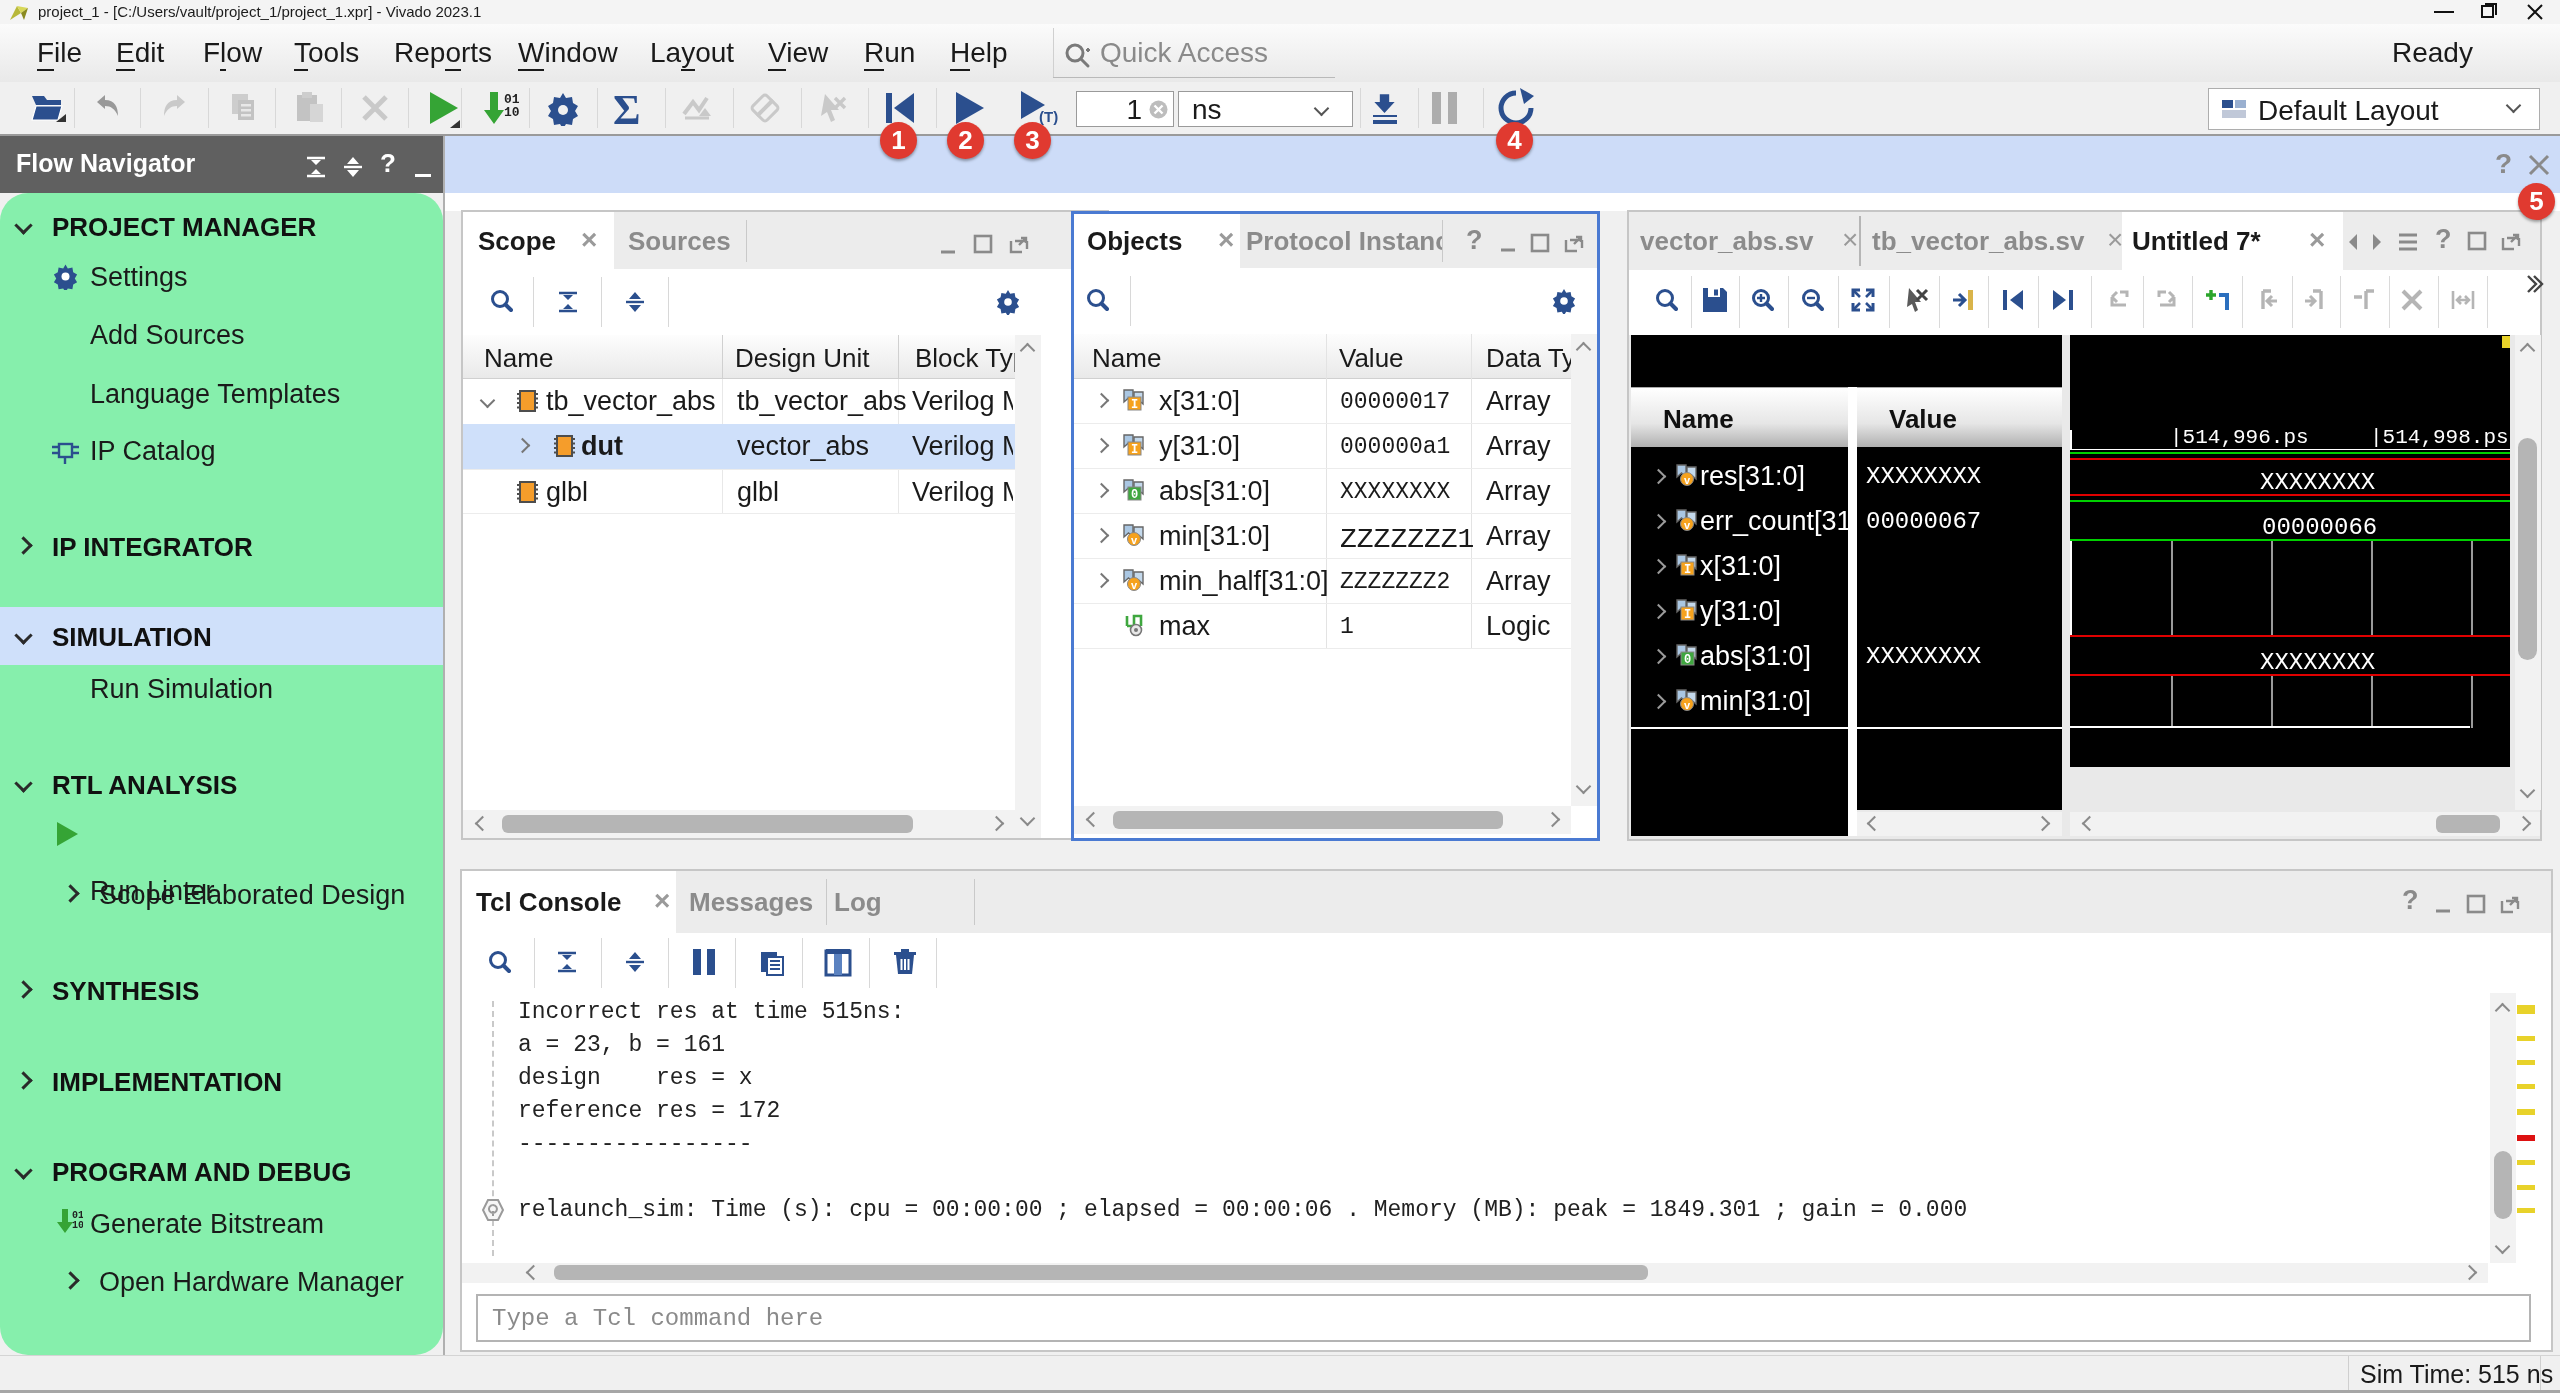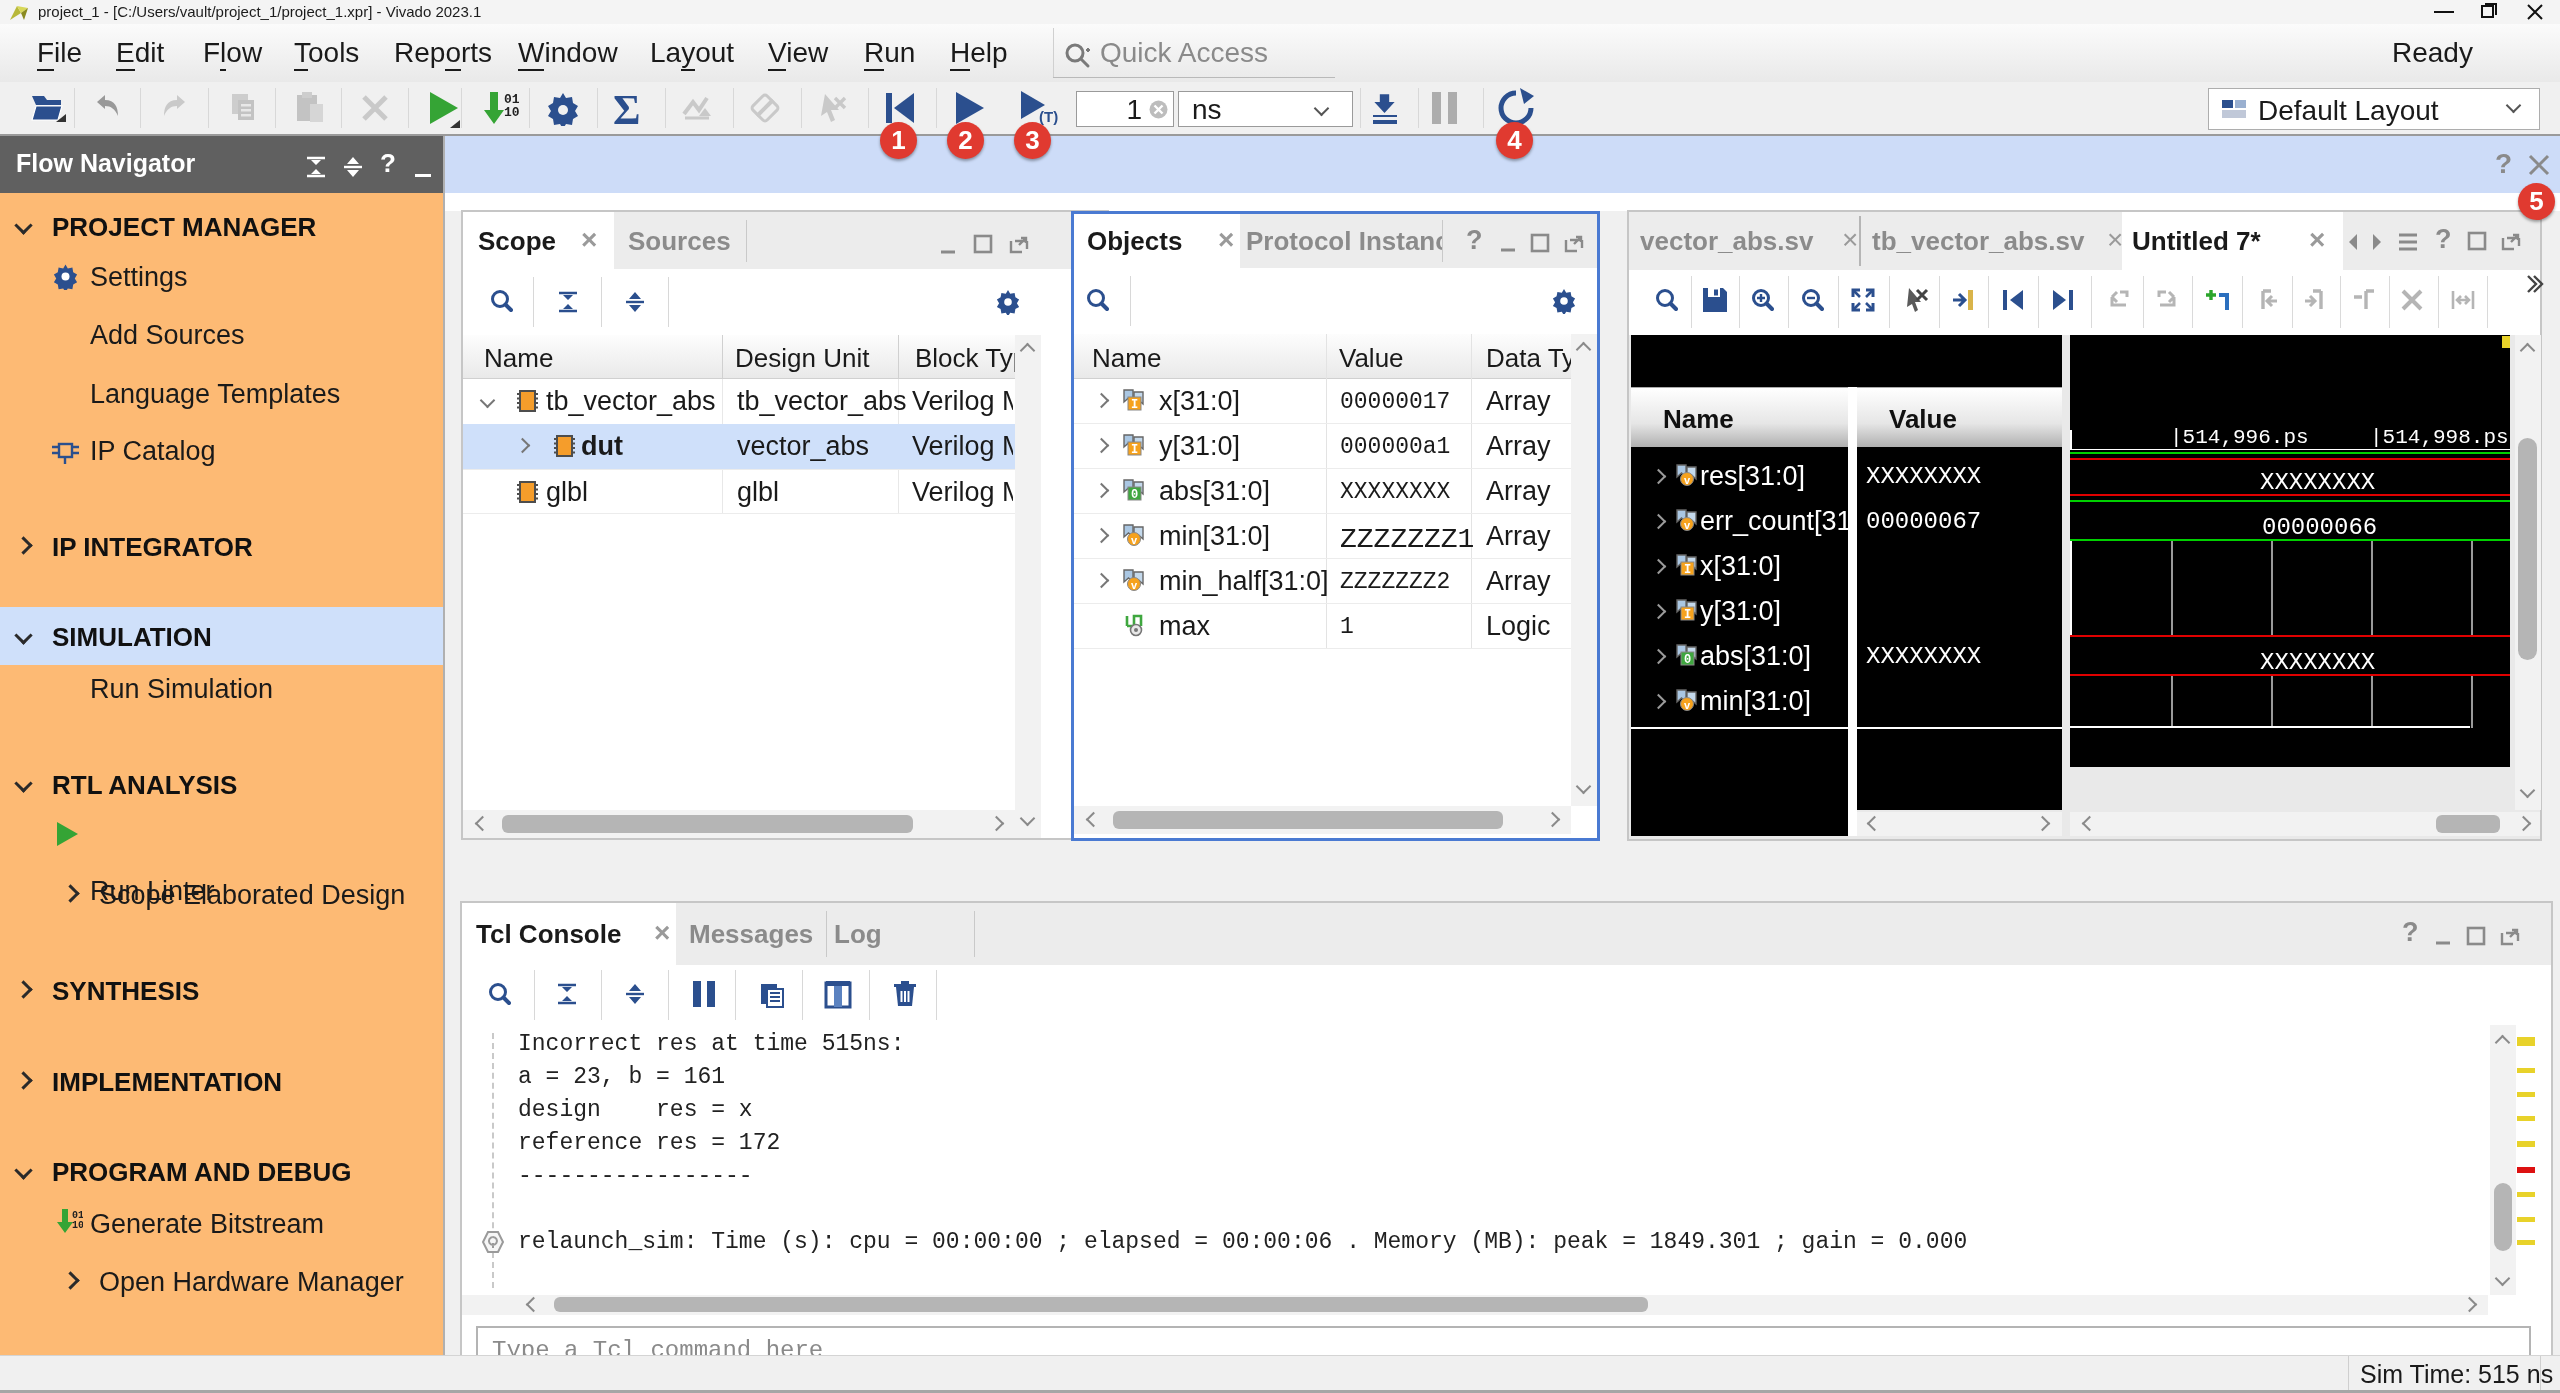--- a/index.html
+++ b/index.html
@@ -16,21 +16,21 @@
 .mitem { position:absolute; top:13px; }
 .mitem u { text-decoration:none; border-bottom:2px solid #1a1a1a; padding-bottom:1px; }
 
 #toolbar { left:0; top:82px; width:2560px; height:54px; background:#f0f0f0; border-bottom:2px solid #9a9a9a; }
 .tsep { position:absolute; top:6px; width:1px; height:40px; background:#d8d8d8; }
 
 #fnheader { left:0; top:136px; width:445px; height:57px; background:#606060; color:#fff; }
 #simheader { left:445px; top:136px; width:2115px; height:57px; background:#cddcf8; font-size:25px; }
 #whitestrip { left:445px; top:193px; width:2115px; height:18px; background:#ffffff; }
 
-#flownav { left:0; top:193px; width:443px; height:1162px; background:#fdba74; font-size:27px; }
+#flownav { left:0; top:193px; width:443px; height:1162px; background:#86efac; font-size:27px;border-radius:28px; }
 #flownav .sect { font-weight:bold; font-size:26px; color:#111; position:absolute; left:52px; }
 #flownav .item { position:absolute; left:90px; }
 #flownav .chev { border-color:#2a2a2a; width:13px; height:13px; border-width:0 3px 3px 0; }
 .fnsel { position:absolute; left:0; width:443px; height:58px; background:#cfe0fa; }
 
 .chev { position:absolute; width:11px; height:11px; border-style:solid; border-color:#777; border-width:0 2.6px 2.6px 0; }
 .chev.down { transform:rotate(45deg); }
 .chev.right { transform:rotate(-45deg); }
 
 .panel { position:absolute; background:#fff; border:2px solid #c6c6c6; }
@@ -699,21 +699,21 @@
     <div class="chev down" style="left:12px;top:6px;border-color:#8a8a8a;transform:rotate(135deg);"></div>
     <div class="chev down" style="left:180px;top:6px;border-color:#8a8a8a;transform:rotate(-45deg);"></div>
   </div>
   <div class="sb" style="left:441px;top:600px;width:470px;height:24px;">
     <div class="chev down" style="left:14px;top:6px;border-color:#8a8a8a;transform:rotate(135deg);"></div>
     <div class="sbthumb" style="left:366px;top:3px;width:64px;height:18px;"></div>
     <div class="chev down" style="left:448px;top:6px;border-color:#8a8a8a;transform:rotate(-45deg);"></div>
   </div>
 </div>
 
-<div class="panel" id="tclpanel" style="left:460px;top:901px;width:2093px;height:483px;">
+<div class="panel" id="tclpanel" style="left:460px;top:869px;width:2093px;height:483px;">
   <div class="tabbar" style="height:62px;">
     <div class="tab-active" style="left:0;width:214px;height:62px;">
         <span style="position:absolute;left:14px;top:16px;">Tcl Console</span>
         <span class="xclose" style="position:absolute;left:192px;top:14px;">×</span>
       </div>
     <div class="tab-gray" style="left:227px;top:16px;">Messages</div>
     <div class="abs" style="left:364px;top:8px;width:1px;height:46px;background:#c9c9c9;"></div>
     <div class="tab-gray" style="left:372px;top:16px;">Log</div>
     <div class="abs" style="left:512px;top:8px;width:1px;height:46px;background:#c9c9c9;"></div>
     <div class="abs b" style="left:1940px;top:14px;font-size:27px;color:#8a8a8a;">?</div>

